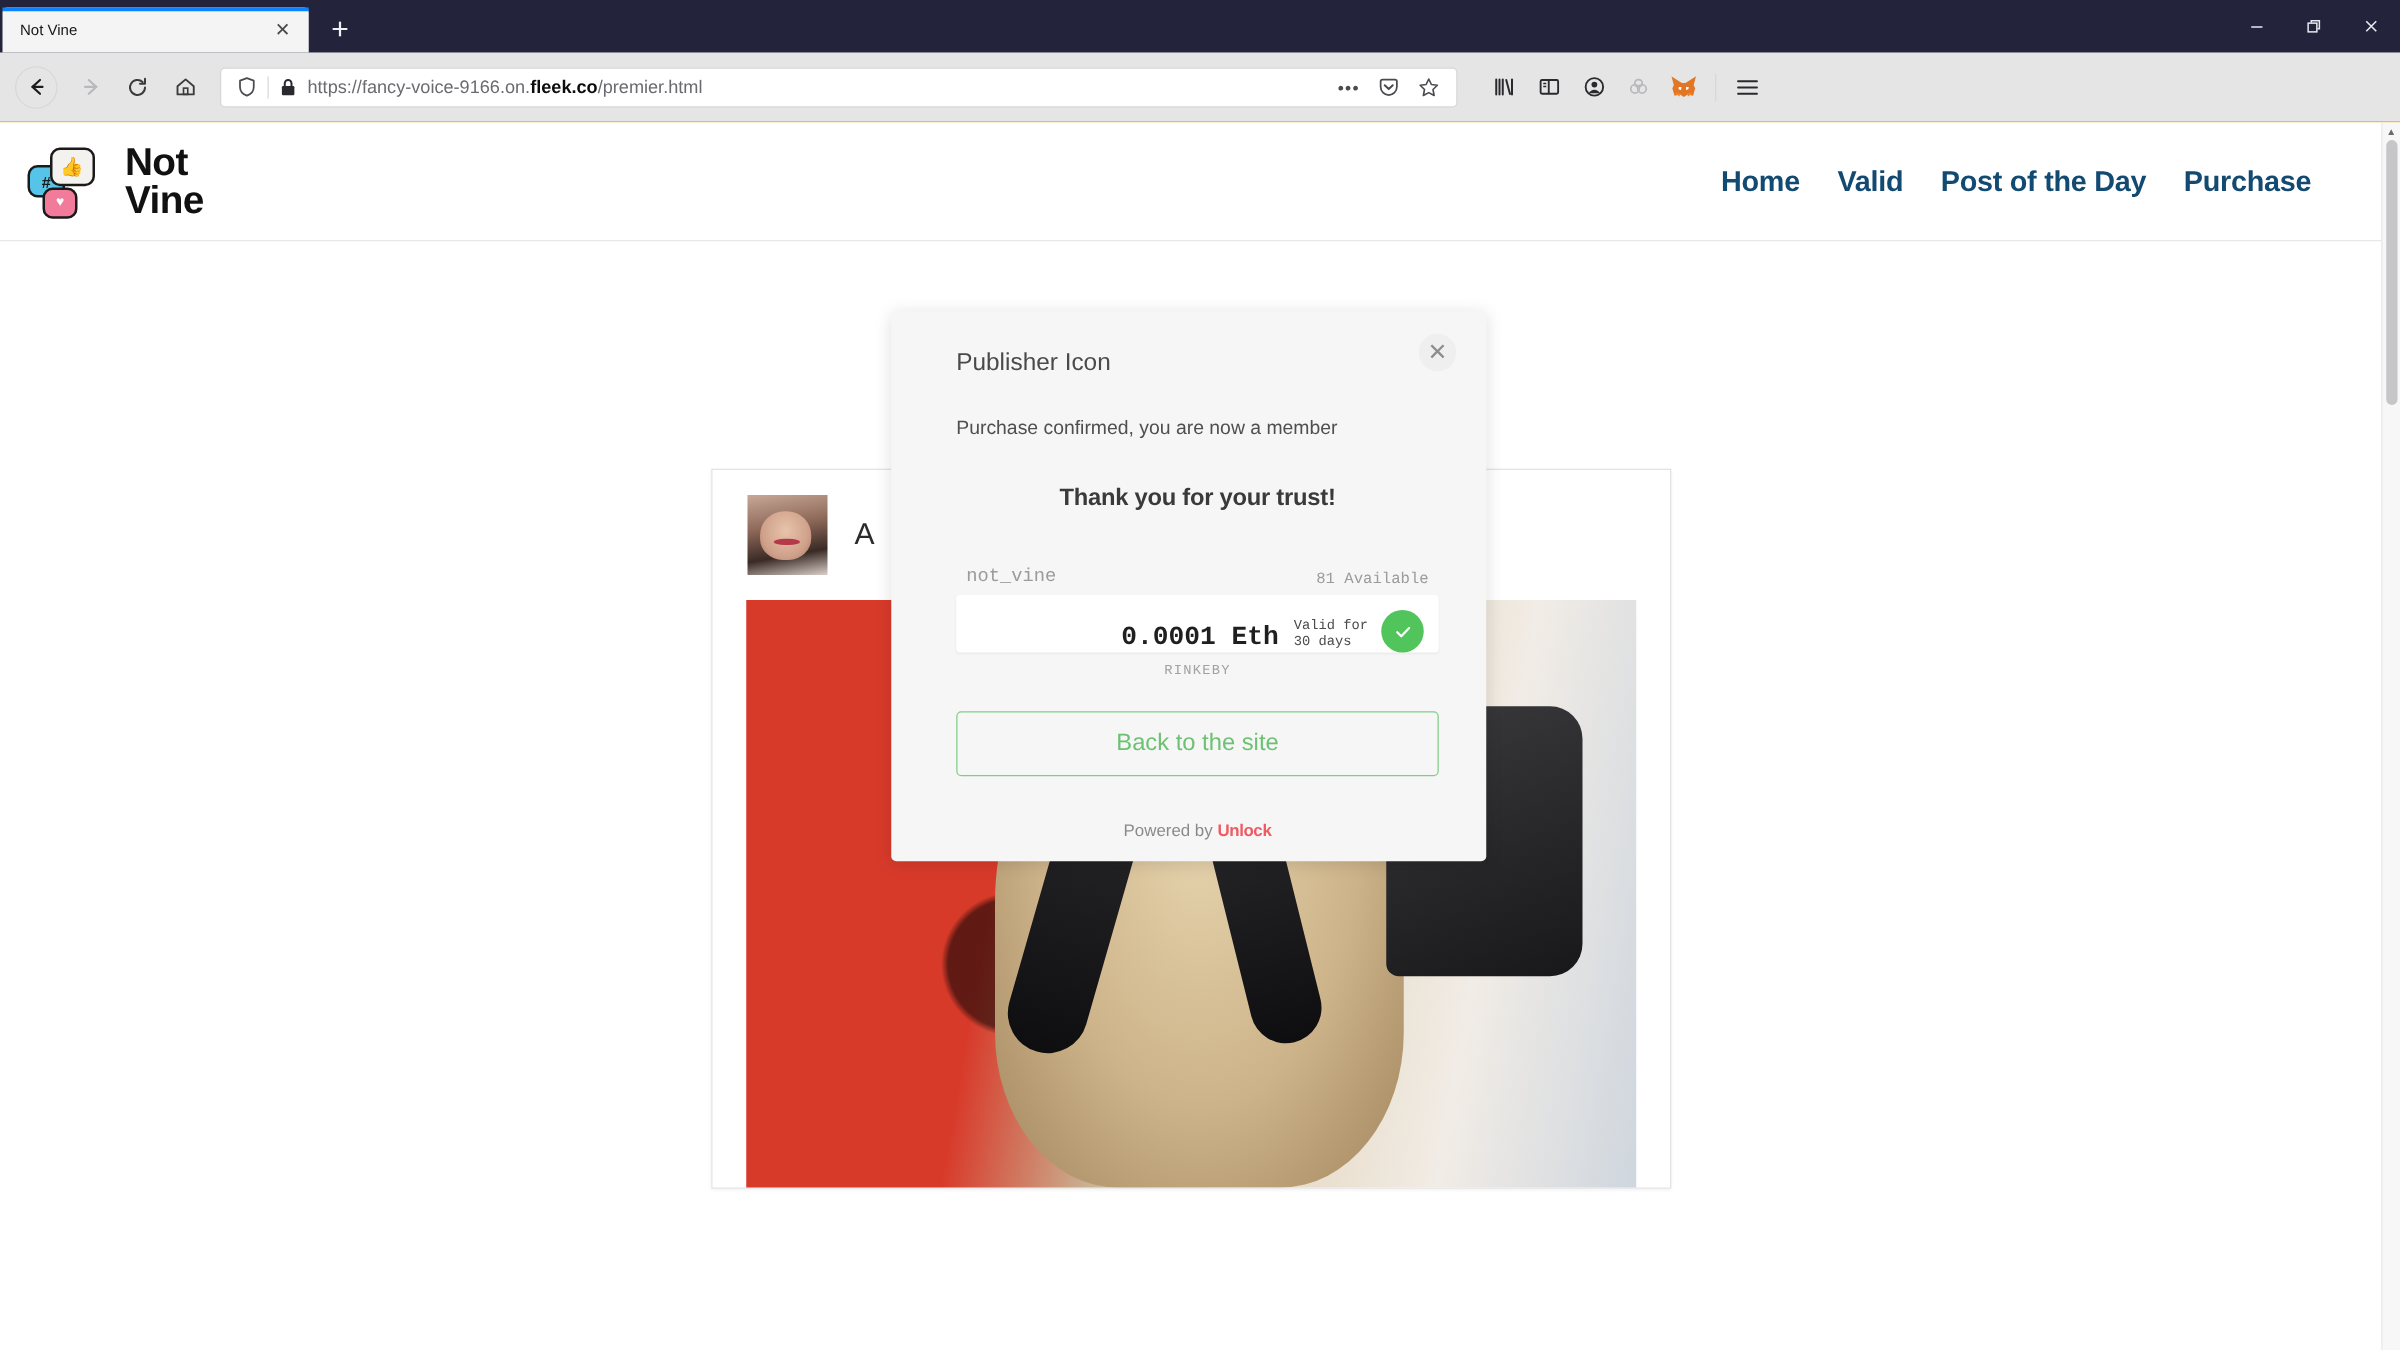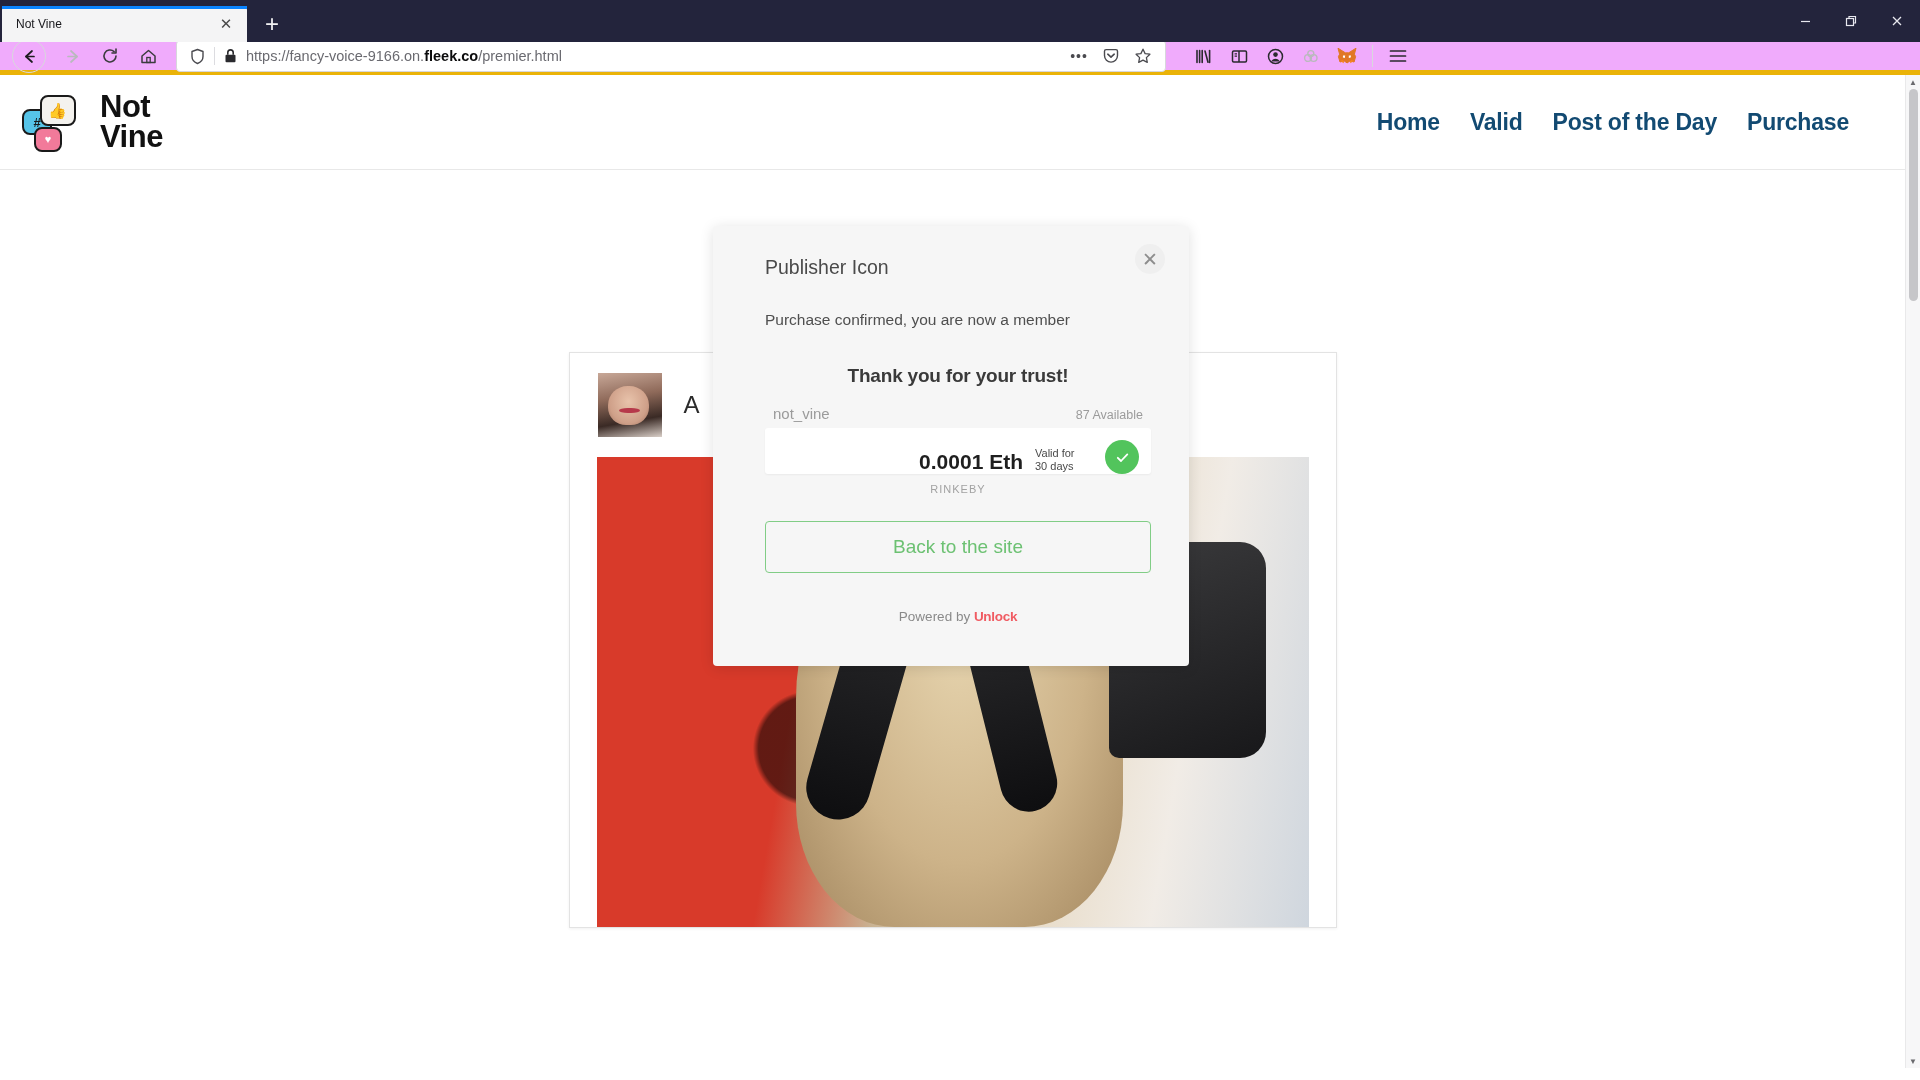--- a/index.html
+++ b/index.html
@@ -51,25 +51,25 @@
     position: absolute; right: 0; top: 0; height: 42px;
     display: flex; align-items: center;
   }
   .wcbtn {
     width: 46px; height: 42px; display: flex;
     align-items: center; justify-content: center;
     color: #e8e8ef;
   }
 
   .navbar {
-    height: 33px;
-    background: #f0abfc;
+    height: 56px;
+    background: #e5e5e5;
     display: flex; align-items: center;
     padding: 0 12px;
-    border-bottom: 5px solid #eab308;
+    border-bottom: 1px solid #eab308;
   }
   .navbtn {
     width: 36px; height: 36px; margin-right: 2px;
     display: flex; align-items: center; justify-content: center;
     color: #3b3b3d;
   }
   .navbtn.back {
     border: 1px solid #d8d8dc; border-radius: 50%;
     width: 34px; height: 34px; color: #1c1c1e; margin-right: 8px;
   }
@@ -225,21 +225,21 @@
     display: flex; align-items: center; justify-content: center;
     color: #8d8d8d; font-size: 19px; font-weight: 300;
   }
   .modal-title { font-size: 19.5px; color: #4a4a4a; font-weight: 400; margin-top: 4px; }
   .modal-sub { font-size: 15.5px; color: #4f4f4f; margin-top: 32px; }
   .modal-thanks {
     text-align: center; font-size: 19px; font-weight: 700; color: #3a3a3a;
     margin-top: 36px; letter-spacing: -0.2px;
   }
 
-  .keybox { margin-top: 18px; }
+  .keybox { margin-top: 43px; font-family: Liberation Mono, monospace; }
   .keyhead { display: flex; align-items: flex-end; justify-content: space-between; padding: 0 8px 6px 8px; }
   .keyname { font-size: 15px; color: #9b9b9b; }
   .keyavail { font-size: 12.5px; color: #9b9b9b; }
   .keycard {
     background: #ffffff;
     border-radius: 3px;
     height: 46px;
     display: flex; align-items: flex-end;
     padding: 0 12px 0 0;
     box-shadow: 0 1px 2px rgba(0,0,0,.05);
@@ -455,21 +455,21 @@
     <div class="modal-wrap">
       <div class="modal">
         <div class="modal-close">✕</div>
         <div class="modal-title">Publisher Icon</div>
         <div class="modal-sub">Purchase confirmed, you are now a member</div>
         <div class="modal-thanks">Thank you for your trust!</div>
 
         <div class="keybox">
           <div class="keyhead">
             <div class="keyname">not_vine</div>
-            <div class="keyavail">87 Available</div>
+            <div class="keyavail">81 Available</div>
           </div>
           <div class="keycard">
             <div class="keyprice">0.0001 Eth</div>
             <div class="keyvalid">
               <div>Valid for</div>
               <div>30 days</div>
             </div>
             <div class="keycheck">
               <svg width="19" height="19" viewBox="0 0 19 19">
                   <path d="M4.8 9.8l3.2 3.2 6.3-6.6" fill="none" stroke="currentColor" stroke-width="1.8" stroke-linecap="round" stroke-linejoin="round"></path>

